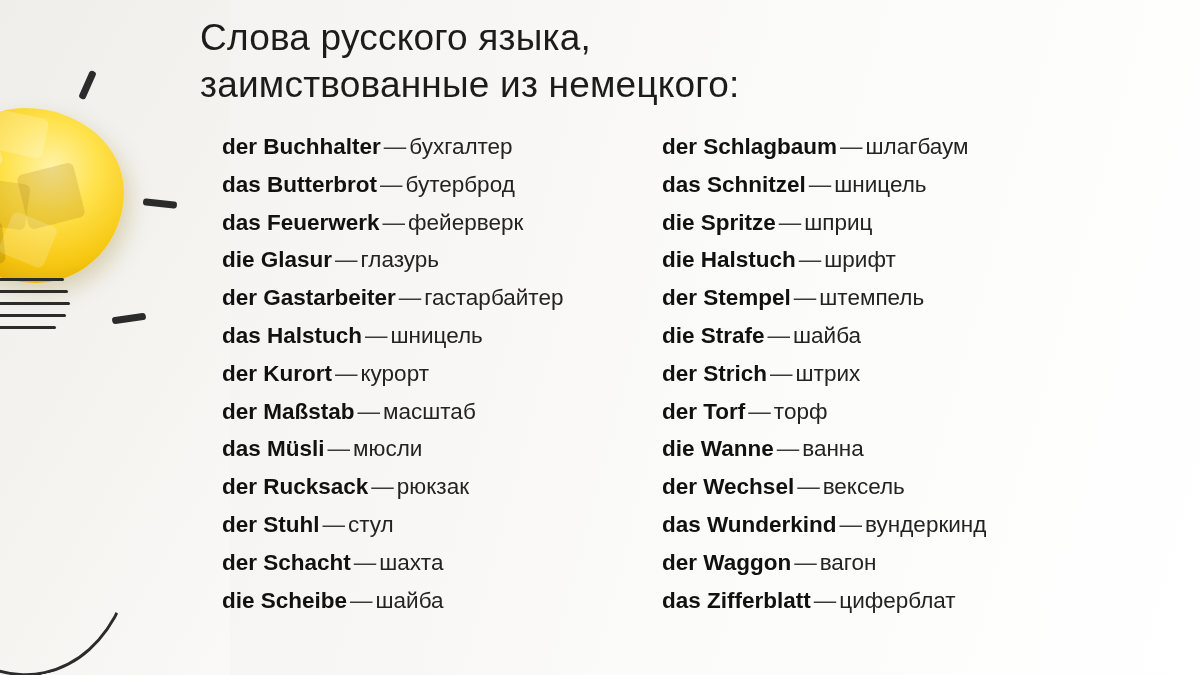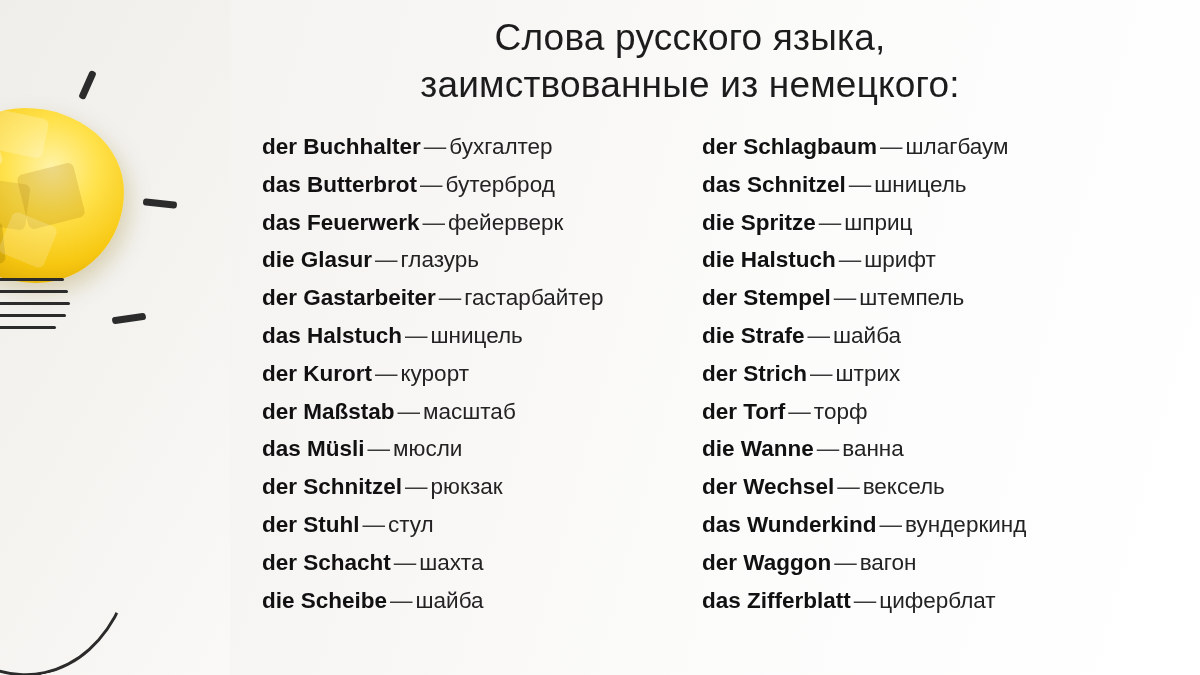--- a/index.html
+++ b/index.html
@@ -101,37 +101,35 @@
   .ray.r1 { left: 84px;  top: 70px;  width: 7px;  height: 30px; transform: rotate(24deg); }
   .ray.r2 { left: 143px; top: 200px; width: 34px; height: 7px;  transform: rotate(6deg); }
   .ray.r3 { left: 112px; top: 315px; width: 34px; height: 7px;  transform: rotate(-8deg); }
 
   
   .title {
     position: absolute;
     left: 200px;
     top: 14px;
     width: 980px;
-    text-align: center;
     color: #1c1c1c;
     font-size: 37px;
     line-height: 1.28;
     font-weight: 400;
     letter-spacing: 0.2px;
   }
   .title-line { display: block; }
 
   
   .columns {
     position: absolute;
     left: 222px;
     top: 128px;
     width: 960px;
     display: flex;
-    justify-content: center;
   }
   .column {
     width: 440px;
   }
   .word-row {
     font-size: 22.5px;
     line-height: 37.8px;
     color: #1a1a1a;
     white-space: nowrap;
   }
@@ -185,21 +183,21 @@
     <div class="column">
       <div class="word-row"><span class="de">der Buchhalter</span><span class="dash">—</span><span class="ru">бухгалтер</span></div>
       <div class="word-row"><span class="de">das Butterbrot</span><span class="dash">—</span><span class="ru">бутерброд</span></div>
       <div class="word-row"><span class="de">das Feuerwerk</span><span class="dash">—</span><span class="ru">фейерверк</span></div>
       <div class="word-row"><span class="de">die Glasur</span><span class="dash">—</span><span class="ru">глазурь</span></div>
       <div class="word-row"><span class="de">der Gastarbeiter</span><span class="dash">—</span><span class="ru">гастарбайтер</span></div>
       <div class="word-row"><span class="de">das Halstuch</span><span class="dash">—</span><span class="ru">шницель</span></div>
       <div class="word-row"><span class="de">der Kurort</span><span class="dash">—</span><span class="ru">курорт</span></div>
       <div class="word-row"><span class="de">der Maßstab</span><span class="dash">—</span><span class="ru">масштаб</span></div>
       <div class="word-row"><span class="de">das Müsli</span><span class="dash">—</span><span class="ru">мюсли</span></div>
-      <div class="word-row"><span class="de">der Schnitzel</span><span class="dash">—</span><span class="ru">рюкзак</span></div>
+      <div class="word-row"><span class="de">der Rucksack</span><span class="dash">—</span><span class="ru">рюкзак</span></div>
       <div class="word-row"><span class="de">der Stuhl</span><span class="dash">—</span><span class="ru">стул</span></div>
       <div class="word-row"><span class="de">der Schacht</span><span class="dash">—</span><span class="ru">шахта</span></div>
       <div class="word-row"><span class="de">die Scheibe</span><span class="dash">—</span><span class="ru">шайба</span></div>
     </div>
 
     <div class="column">
       <div class="word-row"><span class="de">der Schlagbaum</span><span class="dash">—</span><span class="ru">шлагбаум</span></div>
       <div class="word-row"><span class="de">das Schnitzel</span><span class="dash">—</span><span class="ru">шницель</span></div>
       <div class="word-row"><span class="de">die Spritze</span><span class="dash">—</span><span class="ru">шприц</span></div>
       <div class="word-row"><span class="de">die Halstuch</span><span class="dash">—</span><span class="ru">шрифт</span></div>

